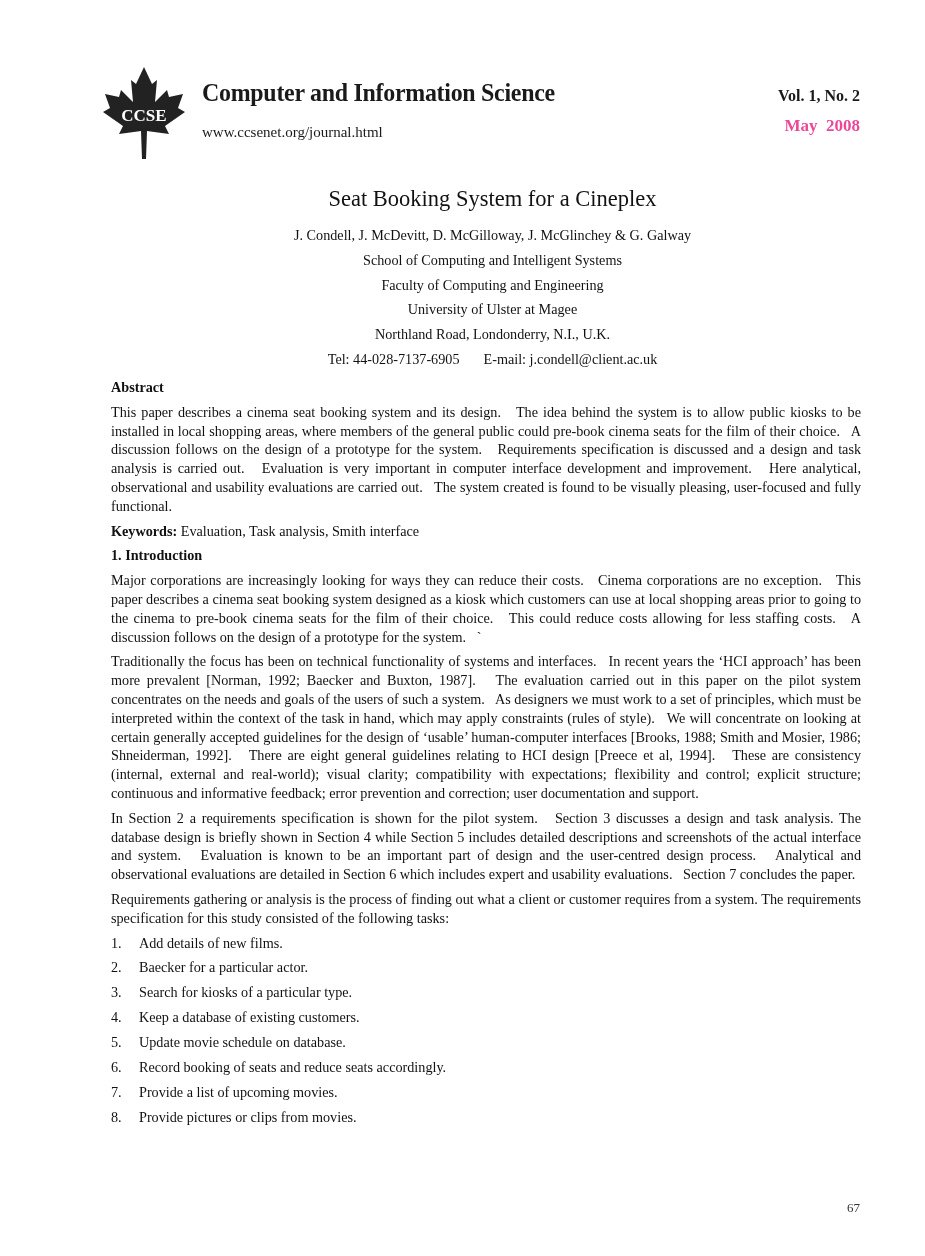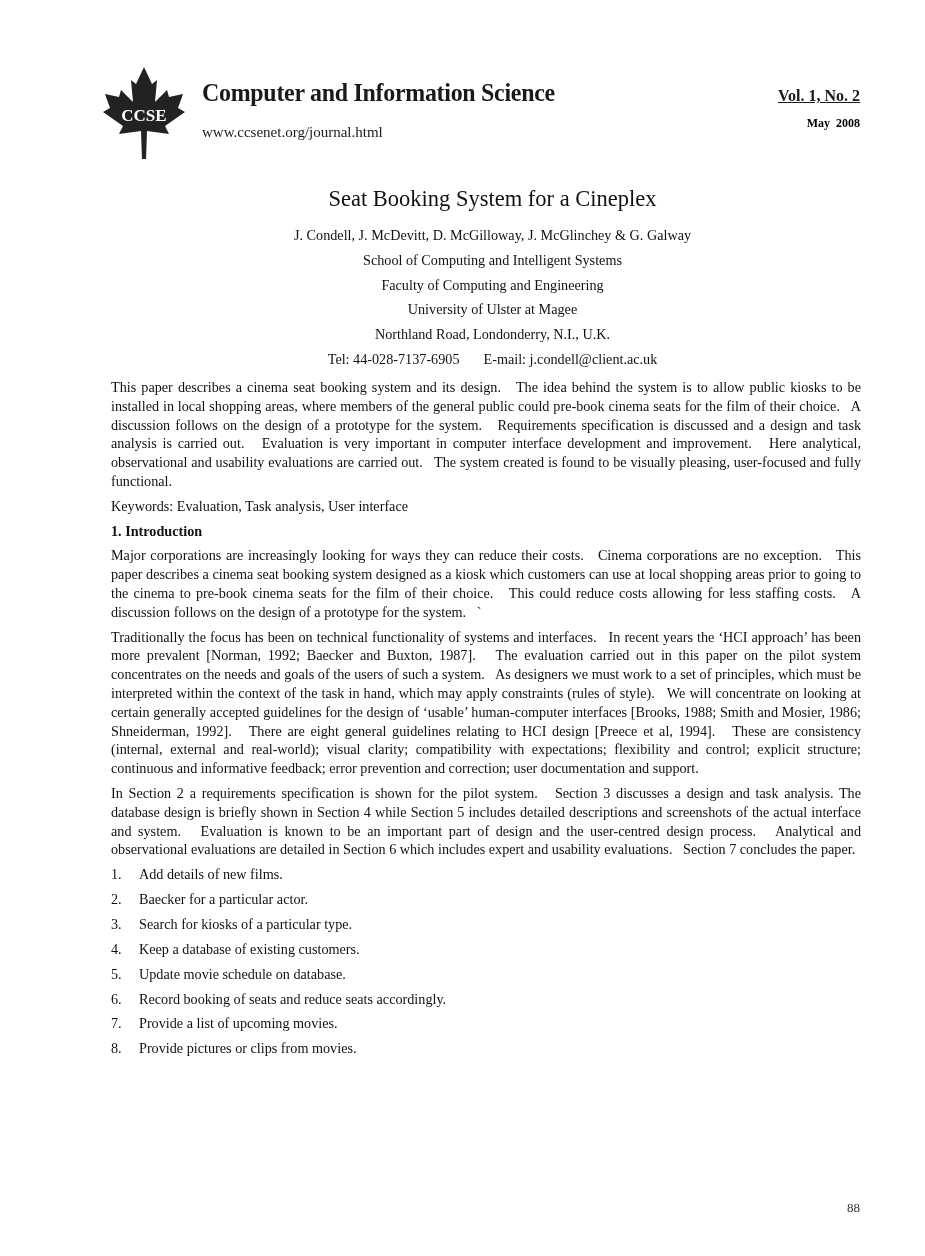--- a/index.html
+++ b/index.html
@@ -10,35 +10,35 @@
   .header { position: absolute; left: 0; top: 0; width: 925px; height: 175px; }
   .logo { position: absolute; left: 99px; top: 64px; width: 90px; height: 95px; }
   .journal-title {
     position: absolute; left: 202px; top: 78px; font-size: 26px; letter-spacing: -0.3px;
     font-family: "Liberation Serif", serif; font-weight: bold; color: #1a1a1a;
     transform: scaleX(0.92); transform-origin: left top;
   }
   .journal-url {
     position: absolute; left: 202px; top: 124px; font-size: 15px; font-weight: normal; color: #1a1a1a;
   }
-  .vol { position: absolute; right: 65px; top: 87px; font-size: 16px; font-weight: bold; text-align: right; color: #1a1a1a; text-decoration: underline; }
-  .date { position: absolute; right: 65px; top: 116px; font-size: 12px; font-weight: bold; text-align: left; color: #000000; }
+  .vol { position: absolute; right: 65px; top: 87px; font-size: 16px; font-weight: bold; text-align: right; color: #1a1a1a; }
+  .date { position: absolute; right: 65px; top: 116px; font-size: 17px; font-weight: bold; text-align: left; color: #ec4899; }
 
   .title-block { position: absolute; left: 0; top: 184px; width: 985px; text-align: center; }
   .paper-title { font-size: 22.5px; line-height: 30px; margin: 0 0 9px 0; font-weight: normal; }
   .aff-line { font-size: 14.2px; line-height: 24.8px; }
   .contact span.gap { display: inline-block; width: 24px; }
 
   .content {
     position: absolute; left: 111px; top: 378px; width: 750px;
     font-size: 14.2px; line-height: 18.8px; text-align: justify;
   }
   .content .sec-head { font-weight: bold; margin: 0 0 6px 0; }
   .content p { margin: 0 0 6px 0; }
-  .content .kw b { font-weight: normal; }
+  .content .kw b { font-weight: bold; }
   ol.tasks { list-style: none; margin: 0; padding: 0; }
   ol.tasks li { display: flex; line-height: 18.8px; margin-bottom: 6.1px; }
   ol.tasks li .num { width: 28px; flex: none; }
   .page-num { position: absolute; right: 65px; top: 1200px; font-size: 13px; color: #333; }
 </style>
 </head>
 <body>
 
 <div class="header">
   <svg class="logo" viewBox="0 0 90 95">
@@ -57,28 +57,30 @@
   <div class="aff-line">School of Computing and Intelligent Systems</div>
   <div class="aff-line">Faculty of Computing and Engineering</div>
   <div class="aff-line">University of Ulster at Magee</div>
   <div class="aff-line">Northland Road, Londonderry, N.I., U.K.</div>
   <div class="aff-line contact">
     <span>Tel: 44-028-7137-6905</span><span class="gap"></span><span>E-mail: j.condell@client.ac.uk</span>
   </div>
 </div>
 
 <div class="content">
+  <div class="sec-head">Abstract</div>
   <p style="white-space:pre-wrap;">This paper describes a cinema seat booking system and its design.   The idea behind the system is to allow public kiosks to be installed in local shopping areas, where members of the general public could pre-book cinema seats for the film of their choice.   A discussion follows on the design of a prototype for the system.   Requirements specification is discussed and a design and task analysis is carried out.   Evaluation is very important in computer interface development and improvement.   Here analytical, observational and usability evaluations are carried out.   The system created is found to be visually pleasing, user-focused and fully functional.</p>
-  <p class="kw"><b>Keywords:</b><span style="white-space:pre;"> Evaluation, Task analysis, User interface</span></p>
+  <p class="kw"><b>Keywords:</b><span style="white-space:pre;"> Evaluation, Task analysis, Smith interface</span></p>
 
   <div class="sec-head">1. Introduction</div>
   <p style="white-space:pre-wrap;">Major corporations are increasingly looking for ways they can reduce their costs.   Cinema corporations are no exception.   This paper describes a cinema seat booking system designed as a kiosk which customers can use at local shopping areas prior to going to the cinema to pre-book cinema seats for the film of their choice.   This could reduce costs allowing for less staffing costs.   A discussion follows on the design of a prototype for the system.   `</p>
   <p style="white-space:pre-wrap;">Traditionally the focus has been on technical functionality of systems and interfaces.   In recent years the ‘HCI approach’ has been more prevalent [Norman, 1992; Baecker and Buxton, 1987].   The evaluation carried out in this paper on the pilot system concentrates on the needs and goals of the users of such a system.   As designers we must work to a set of principles, which must be interpreted within the context of the task in hand, which may apply constraints (rules of style).   We will concentrate on looking at certain generally accepted guidelines for the design of ‘usable’ human-computer interfaces [Brooks, 1988; Smith and Mosier, 1986; Shneiderman, 1992].   There are eight general guidelines relating to HCI design [Preece et al, 1994].   These are consistency (internal, external and real-world); visual clarity; compatibility with expectations; flexibility and control; explicit structure; continuous and informative feedback; error prevention and correction; user documentation and support.</p>
   <p style="white-space:pre-wrap;">In Section 2 a requirements specification is shown for the pilot system.   Section 3 discusses a design and task analysis. The database design is briefly shown in Section 4 while Section 5 includes detailed descriptions and screenshots of the actual interface and system.   Evaluation is known to be an important part of design and the user-centred design process.   Analytical and observational evaluations are detailed in Section 6 which includes expert and usability evaluations.   Section 7 concludes the paper.</p>
 
+  <p>Requirements gathering or analysis is the process of finding out what a client or customer requires from a system. The requirements specification for this study consisted of the following tasks:</p>
 
   <ol class="tasks">
     <li>
         <span class="num">1.</span>
         <span>Add details of new films.</span>
       </li>
     <li>
         <span class="num">2.</span>
         <span>Baecker for a particular actor.</span>
       </li>
@@ -102,13 +104,13 @@
         <span class="num">7.</span>
         <span>Provide a list of upcoming movies.</span>
       </li>
     <li>
         <span class="num">8.</span>
         <span>Provide pictures or clips from movies.</span>
       </li>
   </ol>
 </div>
 
-<div class="page-num">88</div>
+<div class="page-num">67</div>
 
 </body></html>

